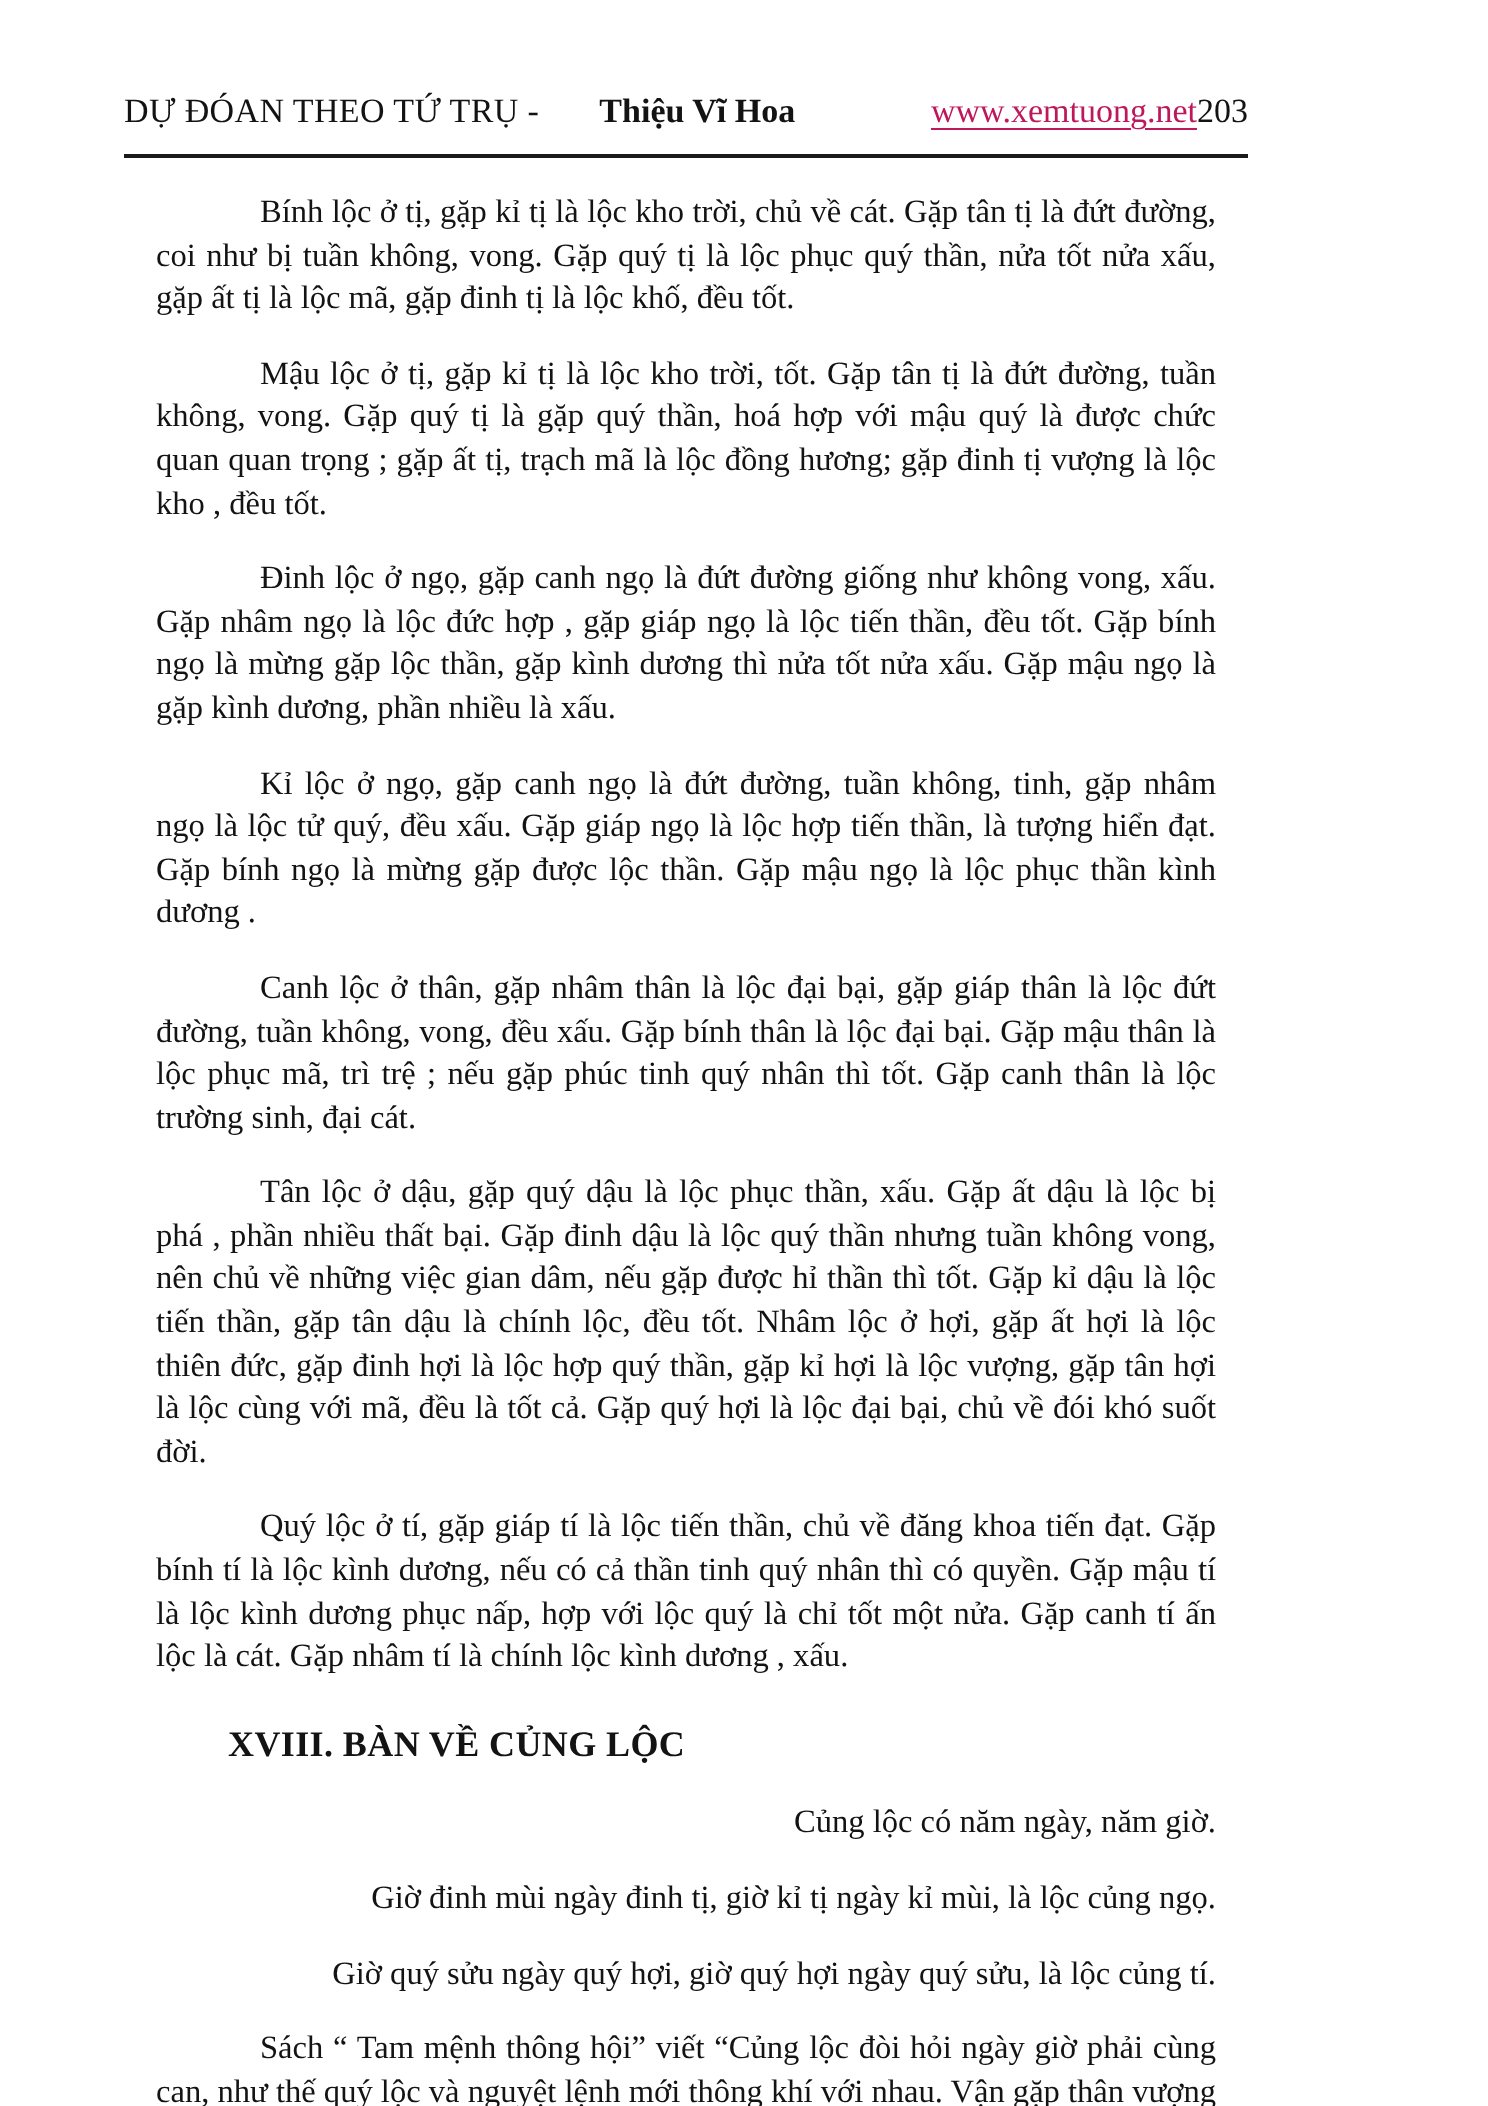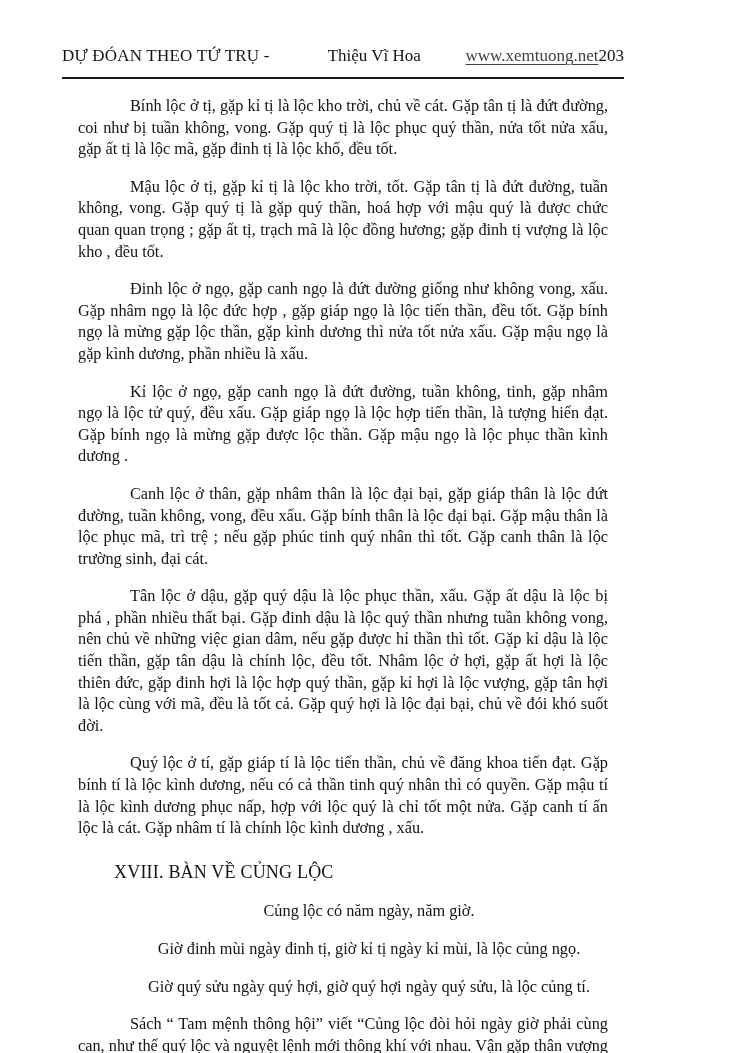--- a/index.html
+++ b/index.html
@@ -21,51 +21,51 @@
     padding: 46px 54px 0 62px;
     background: #ffffff;
   }
   .page-header {
     display: flex;
     align-items: baseline;
     font-size: 17px;
     white-space: nowrap;
   }
   .book-title { letter-spacing: 0.2px; }
-  .author { margin-left: 58px; }
+  .author { margin-left: 30px; font-weight: bold; }
   .header-spacer { flex: 1; }
   .site-url {
     text-decoration: underline;
     text-underline-offset: 3px;
-    color: #404040;
+    color: #be185d;
   }
   .page-number { }
   .header-rule {
     border: none;
     border-top: 2px solid #1a1a1a;
     margin: 11px 0 0 0;
   }
   .content {
     margin-top: 7px;
     font-size: 16.3px;
     line-height: 21.6px;
     text-align: justify;
   }
   .content p {
     margin: 16px;
     text-indent: 52px;
   }
   .section-heading {
     font-size: 18px;
-    font-weight: normal;
+    font-weight: bold;
     margin: 23px 0 17px 52px;
     letter-spacing: 0.2px;
   }
   .verse {
-    text-align: center;
+    text-align: right;
     text-indent: 52px;
   }
 </style>
 </head>
 <body>
 
 <div class="page">
 
   <div class="page-header">
     <span class="book-title">DỰ ĐÓAN THEO TỨ TRỤ -</span>

